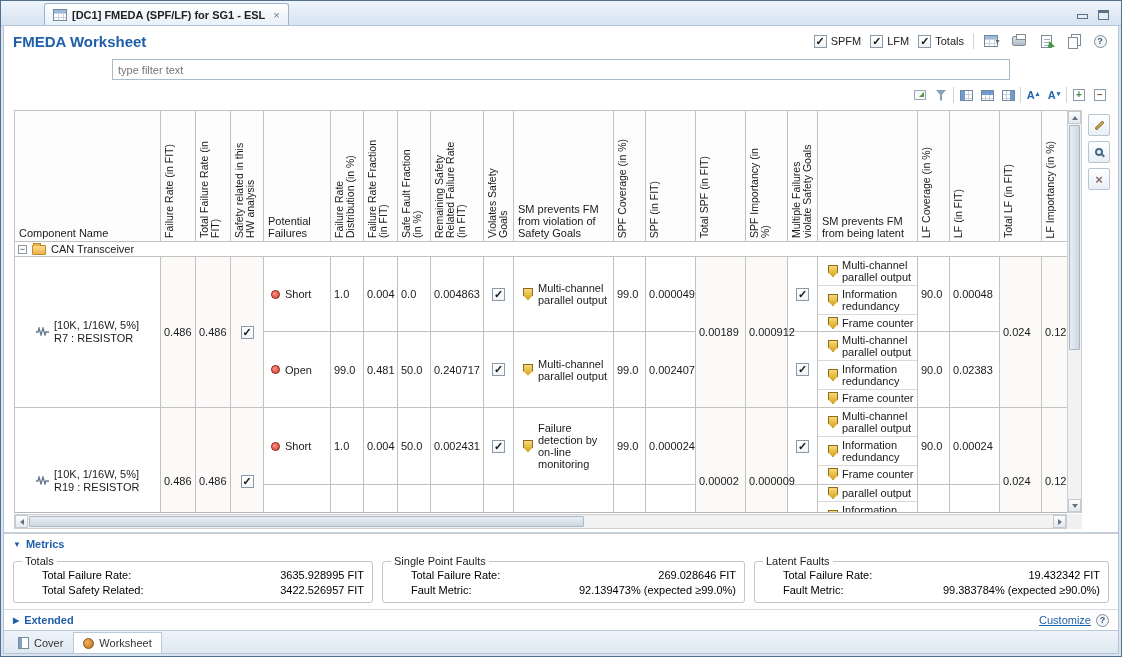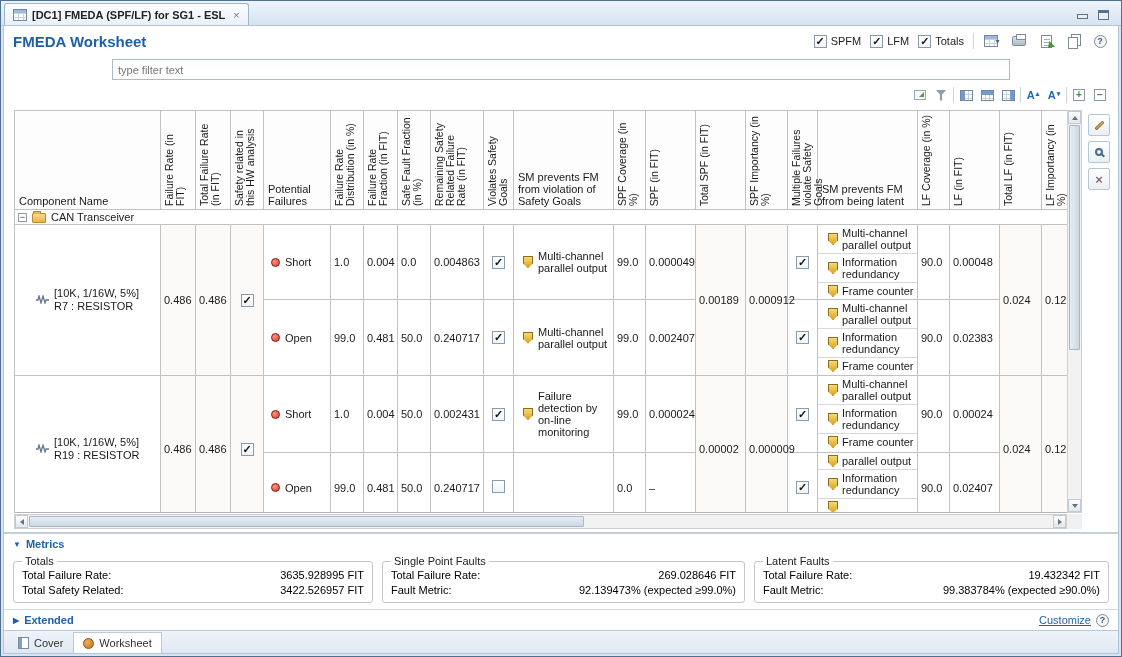--- a/index.html
+++ b/index.html
@@ -1,21 +1,21 @@
 <!DOCTYPE html>
 <html><head>
 <meta charset="utf-8">
 <style>
   * { box-sizing: border-box; }
   html,body { margin:0; padding:0; background:#8fa3b8; font-family:"Liberation Sans", sans-serif; }
   .window { width:1122px; height:657px; background:#d9e4f0; border:1px solid #51708f; display:flex; flex-direction:column; overflow:hidden; }
 
   
   .tabstrip { height:25px; background:linear-gradient(#eef4fb,#d7e3f1); display:flex; align-items:flex-end; padding:2px 4px 0 3px; border-bottom:1px solid #b3c6d9; }
-  .etab { height:22px; display:flex; align-items:center; gap:5px; padding:0 8px; background:linear-gradient(#ffffff,#e7f0f9); border:1px solid #9db4cb; border-bottom:none; border-radius:3px 3px 0 0; font-size:11px; color:#222; }
+  .etab { height:22px; display:flex; align-items:center; gap:5px; padding:0 8px; background:linear-gradient(#ffffff,#e7f0f9); border:1px solid #9db4cb; border-bottom:none; border-radius:3px 3px 0 0; font-size:11px; color:#222;margin-left:40px; }
   .etab .ttl { white-space:nowrap; font-weight:bold; }
   .tclose { color:#6b7c8c; font-size:11px; margin-left:3px; cursor:pointer; }
   .winctl { margin-left:auto; display:flex; gap:6px; align-items:center; padding:0 6px 4px 0; }
   .wc { width:15px; height:12px; position:relative; }
   .wc-min::after { content:''; position:absolute; left:2px; right:2px; bottom:2px; height:3px; border:1px solid #5c7186; background:#e8eef5; }
   .wc-max::after { content:''; position:absolute; left:2px; right:2px; top:1px; bottom:1px; border:1px solid #5c7186; border-top-width:3px; background:#e8eef5; }
 
   
   .content { flex:1; margin:0 2px 2px 2px; background:#ffffff; border:1px solid #b3c6d9; border-top:none; display:flex; flex-direction:column; overflow:hidden; }
 
@@ -63,21 +63,21 @@
   
   .filter-row { display:flex; align-items:center; gap:6px; padding:3px 9px 3px 9px;flex-direction:column; }
   .filter-input { width:898px; height:21px; border:1px solid #a9bccc; font-size:11px; padding:2px 5px; color:#444; font-family:"Liberation Sans", sans-serif; }
   .filter-icons { margin-left:auto; display:flex; align-items:center; gap:3px; }
 
   
   .table-zone { position:relative; margin:3px 8px 2px 10px; height:420px; flex:0 0 auto; }
   .viewport { position:absolute; left:0; top:0; width:1053px; height:403px; overflow:hidden; border-bottom:1px solid #b5b5b5; }
   table.ws { border-collapse:collapse; table-layout:fixed; width:1052px; font-size:11px; color:#1a1a1a; }
   .ws th, .ws td { border:1px solid #c2c2c2; padding:1px 3px; }
-  .ws thead th { height:99px; font-weight:normal; background:#fdfdfd; }
+  .ws thead th { height:131px; font-weight:normal; background:#fdfdfd; }
   th.rot { vertical-align:bottom; padding:3px 1px; }
   th.rot .v { writing-mode:vertical-rl; transform:rotate(180deg); font-size:10.5px; line-height:11px; max-height:100px; text-align:left; margin-left:2px; }
   th.hz { vertical-align:bottom; text-align:left; font-size:11px; padding:2px 4px; }
   td.num { vertical-align:middle; }
   td.lvl { background:#fbfaf8; vertical-align:middle; }
   td.ck { text-align:center; vertical-align:middle; }
   tr.grp td { height:15px; background:#ffffff; padding:0 3px; }
   .grp-inner { display:flex; align-items:center; gap:5px; }
   .exp { width:9px; height:9px; border:1px solid #8b97a3; background:#fff; display:inline-flex; align-items:center; justify-content:center; font-size:9px; line-height:1; color:#333; }
   .i-folder { width:14px; height:10px; background:linear-gradient(#ffd98a,#eeb14a); border:1px solid #bb8a2e; border-radius:1px; position:relative; margin-top:2px; }
@@ -116,21 +116,21 @@
   
   .metrics { border-top:2px solid #c4cfd9; }
   .sec-hdr { height:20px; display:flex; align-items:center; padding:0 9px; font-size:11px; }
   .sec-title { color:#1f5fa9; font-weight:bold; display:flex; align-items:center; gap:5px; }
   .tri-sec { font-size:8px; color:#1f5fa9; }
   .sec-right { margin-left:auto; display:flex; align-items:center; gap:5px; color:#1f5fa9; }
   .metrics-body { display:flex; gap:9px; padding:1px 9px 6px 9px; }
   fieldset.grp { border:1px solid #c5c5c5; border-radius:3px; margin:0; padding:1px 8px 4px 8px; }
   fieldset.grp legend { font-size:11px; padding:0 3px; color:#222; }
   .fs1 { flex:0 0 360px; } .fs2 { flex:0 0 363px; } .fs3 { flex:1; }
-  .mrow { display:flex; font-size:11px; line-height:15px; }
+  .mrow { display:flex; font-size:11px; line-height:15px;margin-left:20px; }
   .mval { margin-left:auto; text-align:right; }
   .extended { border-top:1px solid #d5dbe1; }
 
   .cust-link { color:#1f5fa9; text-decoration:underline; }
 
   
   .bottom-tabs { margin-top:auto; height:23px; background:linear-gradient(#eef3f9,#dfe8f2); border-top:1px solid #bcc9d6; display:flex; align-items:flex-end; padding:0 0 0 4px; }
   .btab { display:flex; align-items:center; gap:5px; height:21px; padding:0 9px; font-size:11px; color:#333; border:1px solid transparent; }
   .btab.active { background:#ffffff; border:1px solid #bcc9d6; border-bottom:none; }
   .i-cover { width:11px; height:12px; background:#fff; border:1px solid #7d8b98; position:relative; }

